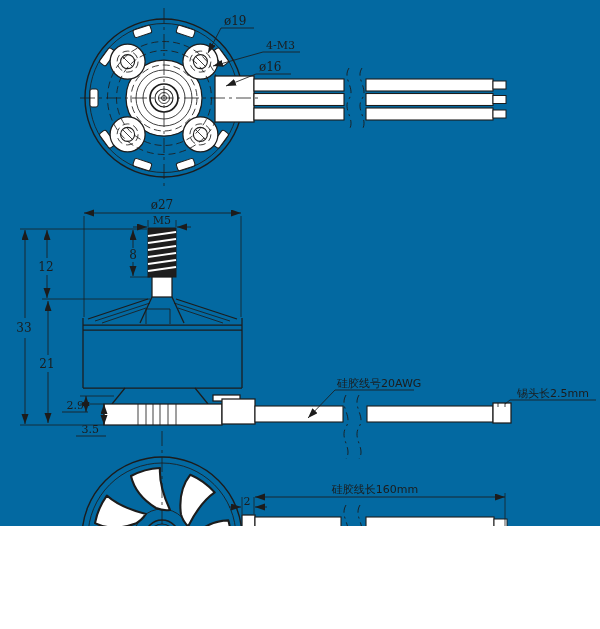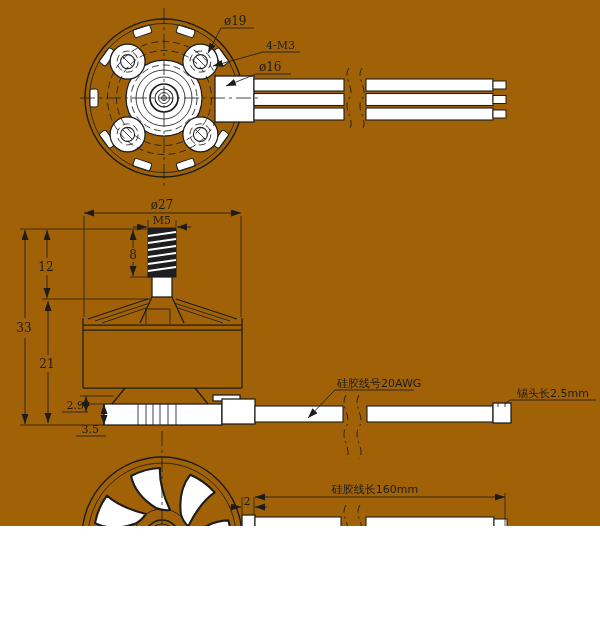--- a/index.html
+++ b/index.html
@@ -1,16 +1,16 @@
 <!DOCTYPE html>
 <html><head>
 <meta charset="utf-8">
 <style>
   html,body{margin:0;padding:0;background:#ffffff;}
-  .page{width:600px;height:526px;position:relative;background:#a16207;overflow:hidden;
+  .page{width:600px;height:526px;position:relative;background:#0369a1;overflow:hidden;
         font-family:"DejaVu Serif", serif;}
   svg{display:block;}
   .ln       {stroke:#1c1c1c;stroke-width:1.25;fill:none;}
   .lnw      {stroke:#1c1c1c;stroke-width:1.25;fill:#ffffff;}
   .thin     {stroke:#1c1c1c;stroke-width:0.85;fill:none;}
   .dim      {stroke:#1c1c1c;stroke-width:0.85;fill:none;}
   .ext      {stroke:#1c1c1c;stroke-width:0.75;fill:none;}
   .cl       {stroke:#1c1c1c;stroke-width:0.8;fill:none;stroke-dasharray:15 4 3 4;}
   .hid      {stroke:#1c1c1c;stroke-width:0.85;fill:none;stroke-dasharray:7 4;}
   .brk      {stroke:#1c1c1c;stroke-width:0.9;fill:none;stroke-dasharray:8 4 2 4;}

